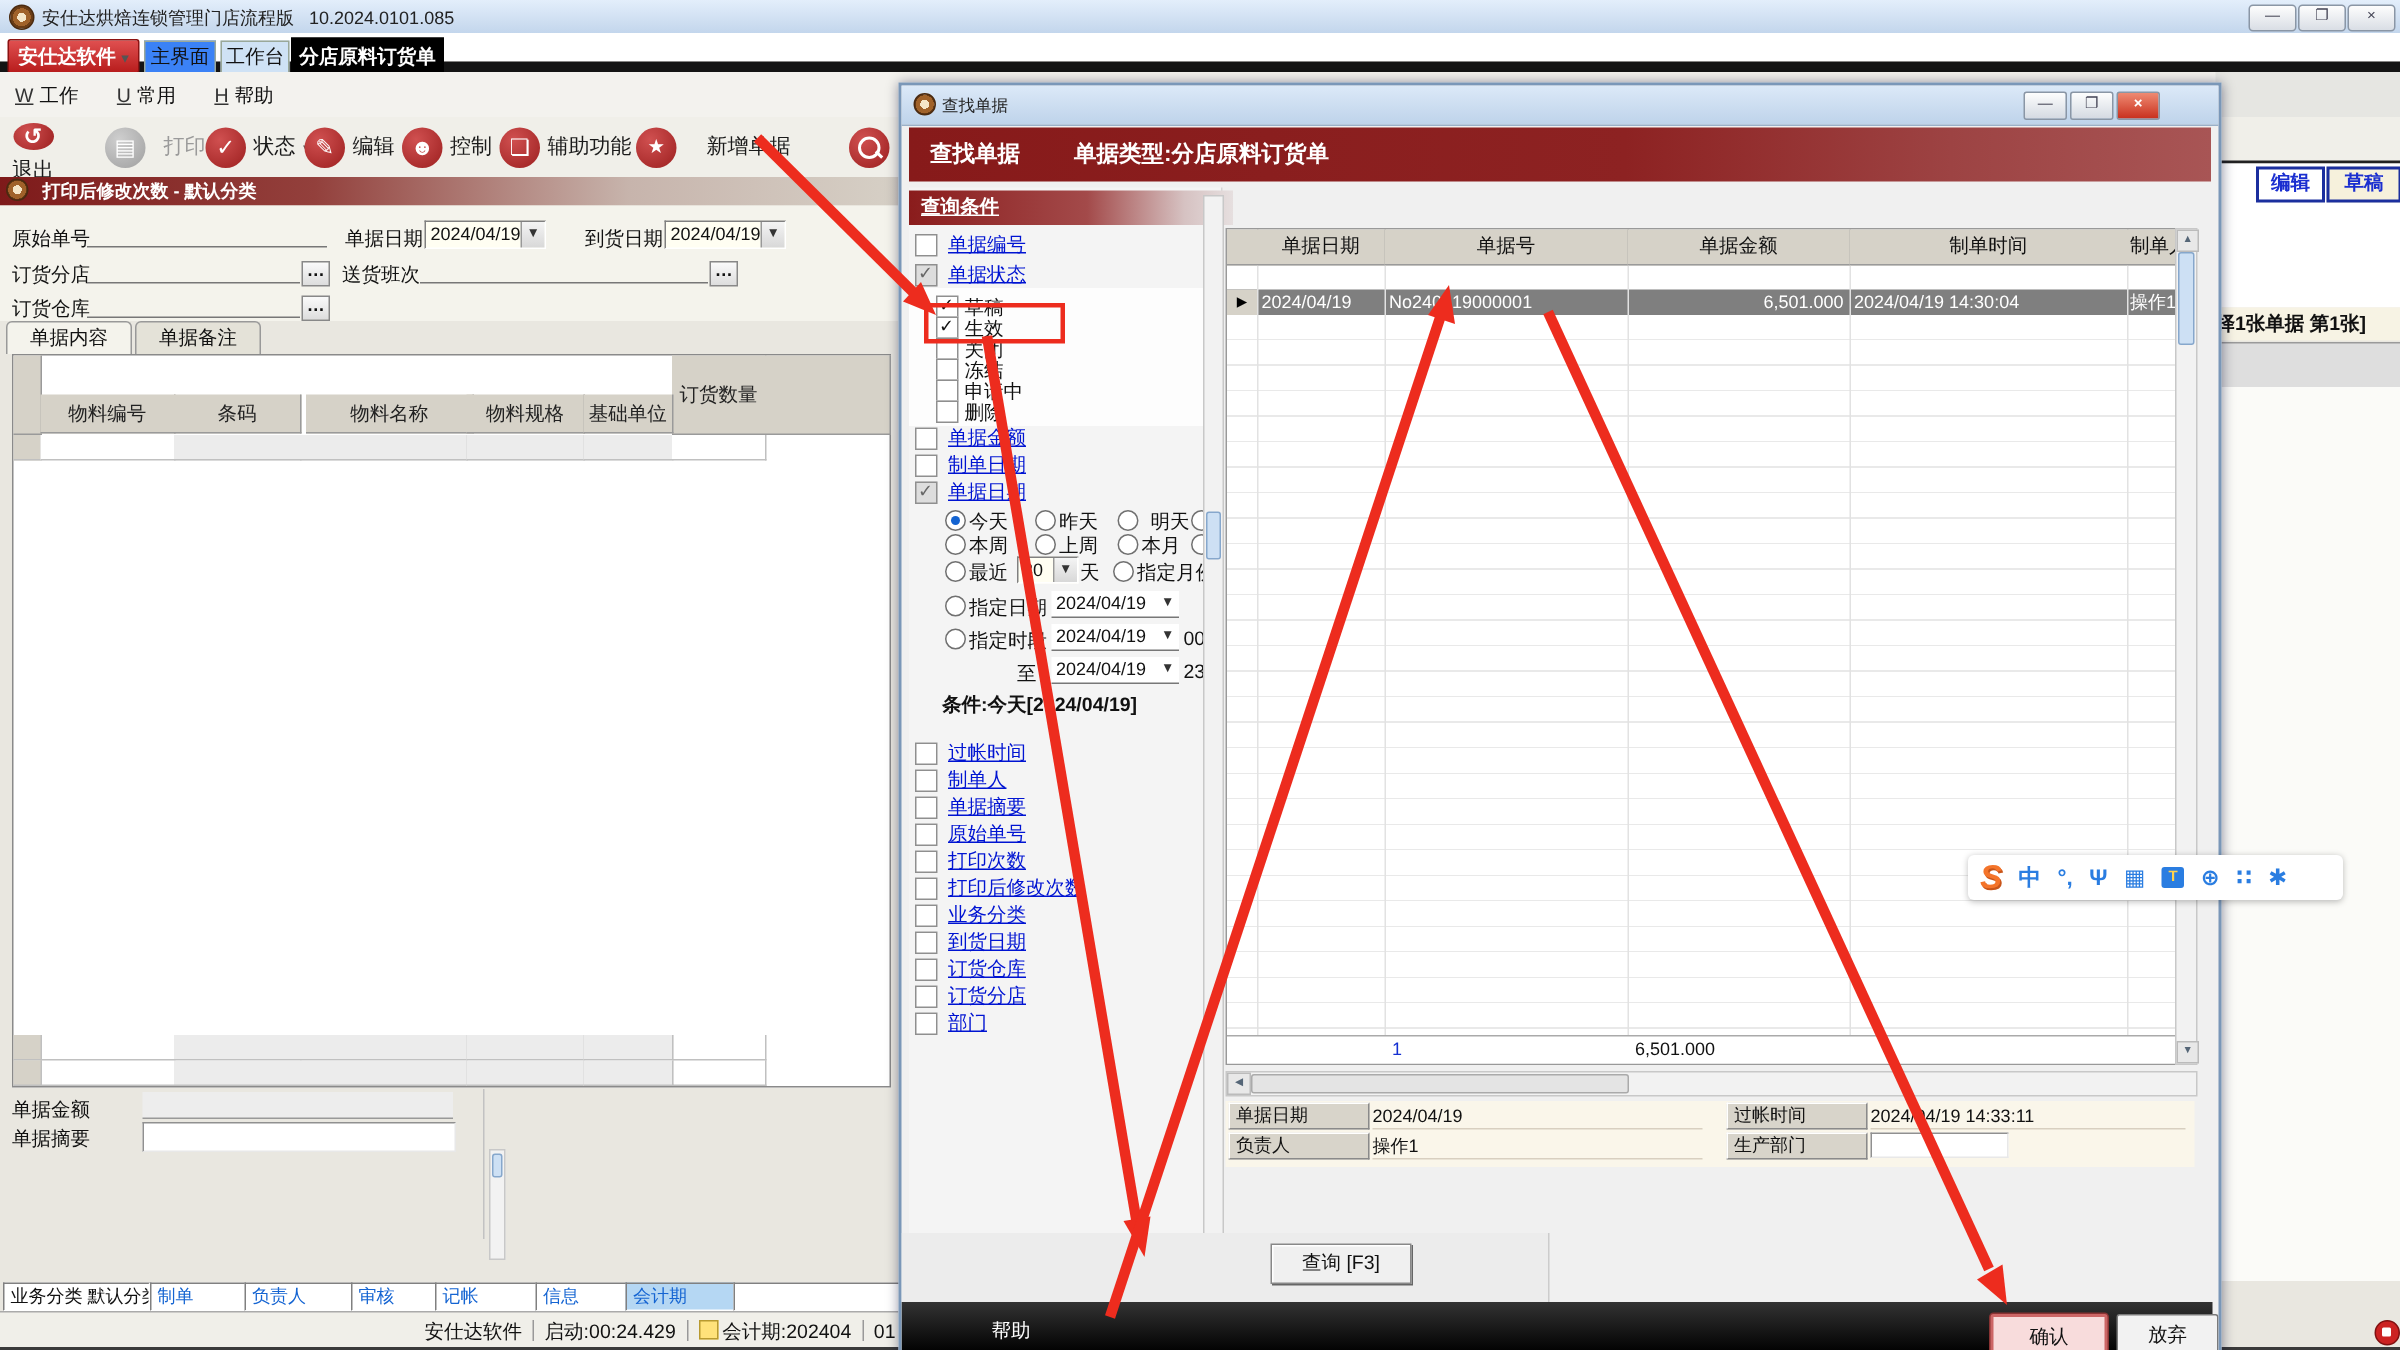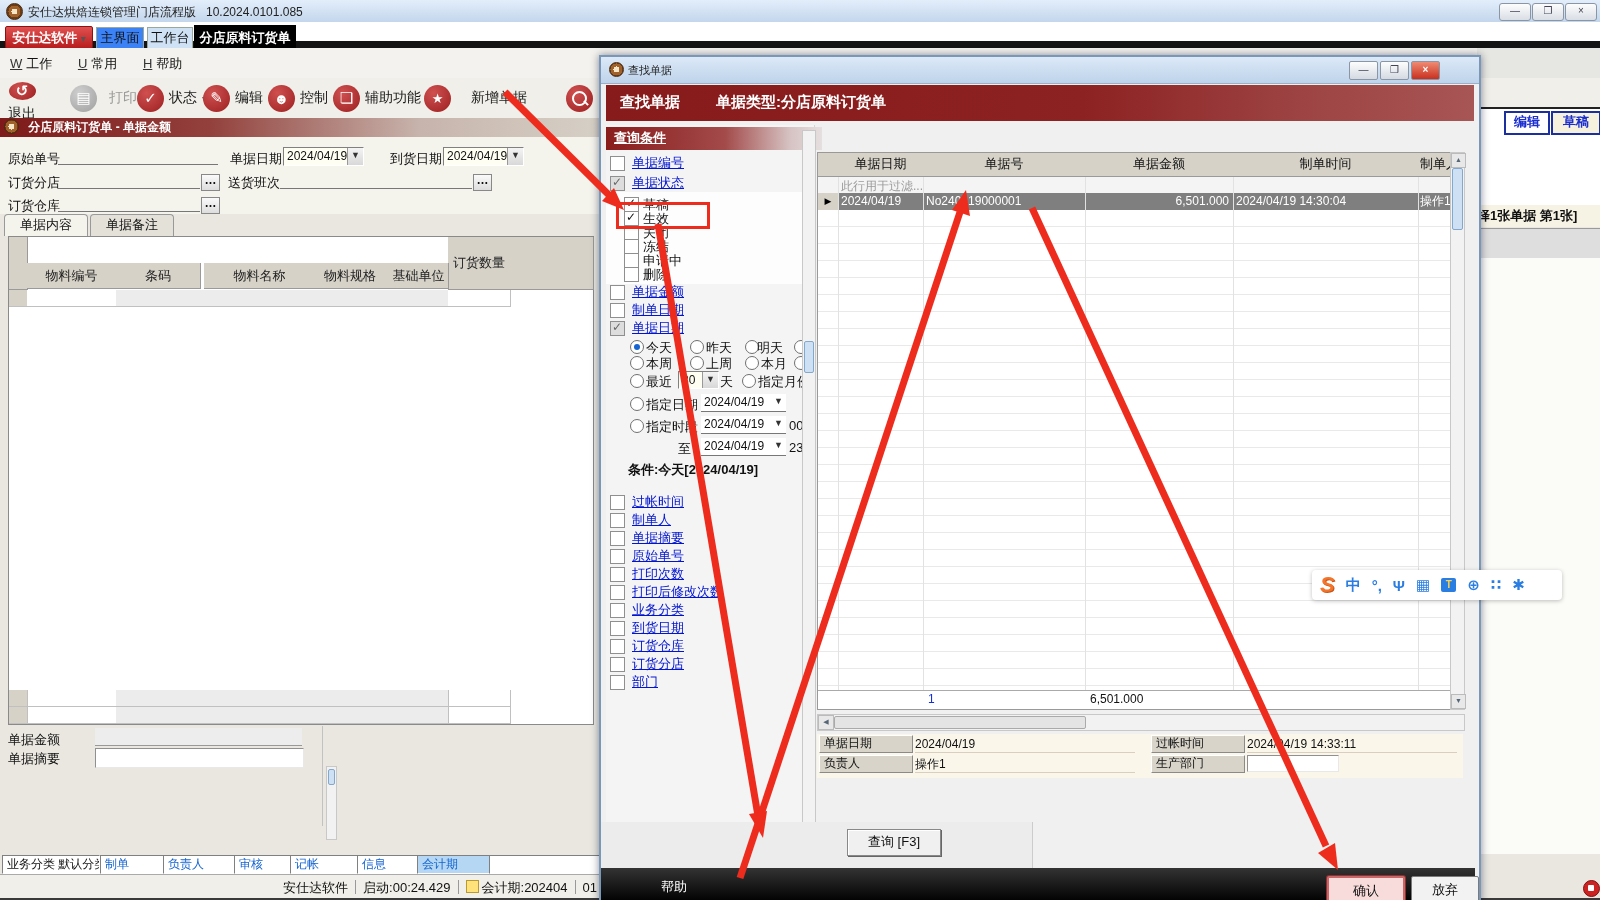--- a/index.html
+++ b/index.html
@@ -158,21 +158,21 @@
       </div>
     <div class="tbtn" style="left:566px;">
       <span class="tico">
           <span class="lens"></span>
         </span>
       </div>
   </div>
 
   <div class="r docheader nw">
     <span class="donut" style="width:13px;height:13px;vertical-align:-3px;margin:0 6px 0 4px;"></span>
-    <span>分店原料订货单 - 单据金额</span>
+    <span>打印后修改次数 - 默认分类</span>
   </div>
 
   <div class="r formarea">
     <span class="flabel" style="left:8px;top:13px;">原始单号</span>
     <span class="uline" style="left:58px;top:12px;width:160px;"></span>
     <span class="flabel" style="left:230px;top:13px;">单据日期</span>
     <span class="combo" style="left:283px;top:10px;width:76px;"><span>2024/04/19</span><span class="dd">▼</span></span>
     <span class="flabel" style="left:390px;top:13px;">到货日期</span>
     <span class="combo" style="left:443px;top:10px;width:76px;"><span>2024/04/19</span><span class="dd">▼</span></span>
 
@@ -305,21 +305,21 @@
     <span class="cb" style="left:9px;top:246px;"></span>
     <span class="clink" style="left:31px;top:244px;">制单日期</span>
     <span class="cb grey on" style="left:9px;top:264px;"></span>
     <span class="clink" style="left:31px;top:262px;">单据日期</span>
 
     <span class="radio on" style="left:29px;top:283px;"></span>
     <span class="plain" style="left:45px;top:282px;">今天</span>
     <span class="radio" style="left:89px;top:283px;"></span>
     <span class="plain" style="left:105px;top:282px;">昨天</span>
     <span class="radio" style="left:144px;top:283px;"></span>
-    <span class="plain" style="left:156px;top:282px;">明天</span>
+    <span class="plain" style="left:166px;top:282px;">明天</span>
     <span class="radio" style="left:193px;top:283px;"></span>
     <span class="radio" style="left:29px;top:299px;"></span>
     <span class="plain" style="left:45px;top:298px;">本周</span>
     <span class="radio" style="left:89px;top:299px;"></span>
     <span class="plain" style="left:105px;top:298px;">上周</span>
     <span class="radio" style="left:144px;top:299px;"></span>
     <span class="plain" style="left:160px;top:298px;">本月</span>
     <span class="radio" style="left:193px;top:299px;"></span>
 
     <span class="radio" style="left:29px;top:317px;"></span>
@@ -376,24 +376,20 @@
 
 
     <div class="r rgrid">
       <div class="rhc" style="left:0;width:20px;"></div>
       <div class="rhc" style="left:20px;width:85px;">单据日期</div>
       <div class="rhc" style="left:105px;width:162px;">单据号</div>
       <div class="rhc" style="left:267px;width:148px;">单据金额</div>
       <div class="rhc" style="left:415px;width:185px;">制单时间</div>
       <div class="rhc nw" style="left:600px;width:32px;text-align:left;padding-left:2px;">制单人</div>
 
-      <div class="r nw" style="left:0;top:24px;width:633px;height:16px;background:#f4f4f4;border-bottom:1px solid #d8d8d8;">
-        <span style="position:absolute;left:23px;top:1px;color:#9a9a9a;">此行用于过滤...</span>
-        <span style="position:absolute;left:20px;top:0;width:1px;height:16px;background:#e0e0e0;"></span>
-      </div>
 
       <div class="r nw" style="left:0;top:40px;width:633px;height:17px;background:#7f7f7f;color:#fff;line-height:17px;">
         <span style="position:absolute;left:0;top:0;width:20px;height:17px;background:#d6d2c8;color:#000;text-align:center;font-size:9px;">▶</span>
         <span style="position:absolute;left:23px;">2024/04/19</span>
         <span style="position:absolute;left:108px;">No240419000001</span>
         <span style="position:absolute;left:267px;width:144px;text-align:right;">6,501.000</span>
         <span style="position:absolute;left:418px;">2024/04/19 14:30:04</span>
         <span style="position:absolute;left:602px;">操作1</span>
       </div>
 

